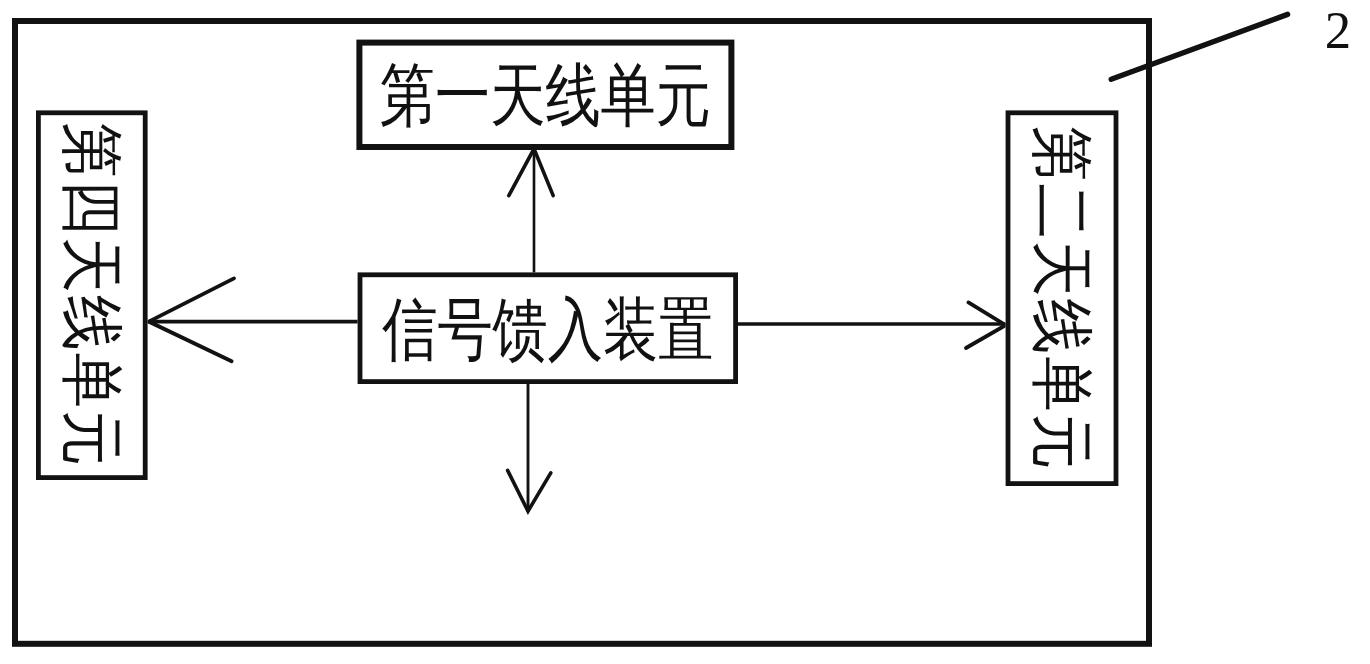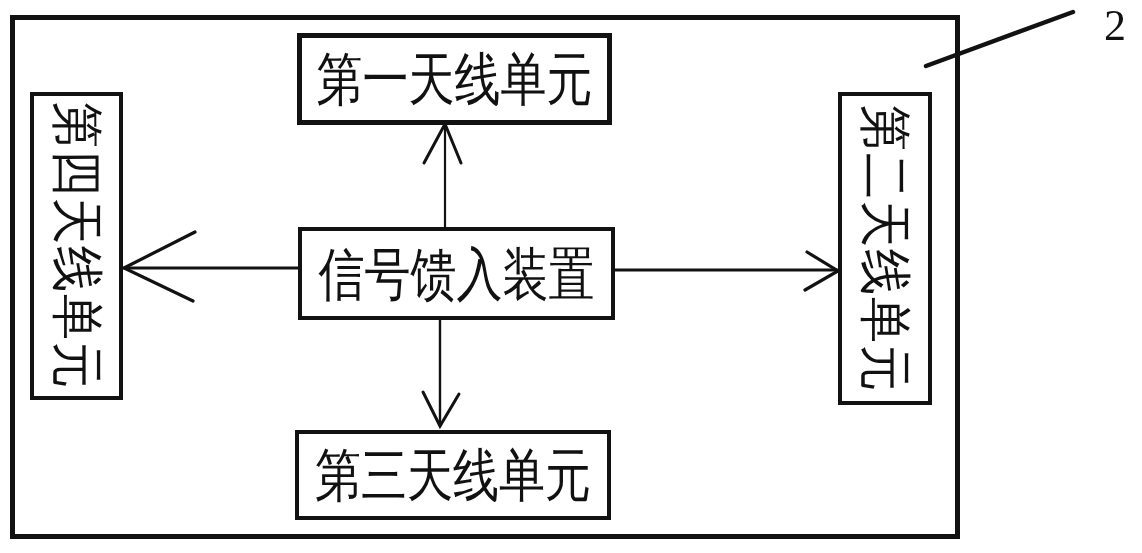--- a/index.html
+++ b/index.html
@@ -108,23 +108,20 @@
   </svg>
 
   <div class="node-box box-center">
     <span class="box-label">信号馈入装置</span>
   </div>
 
   <div class="node-box thick box-top">
     <span class="box-label">第一天线单元</span>
   </div>
 
-  <div class="node-box box-bottom">
-    <span class="box-label">第三天线单元</span>
-  </div>
 
   <div class="node-box box-left">
     <span class="box-label vertical">第四天线单元</span>
   </div>
 
   <div class="node-box box-right">
     <span class="box-label vertical">第二天线单元</span>
   </div>
 
   <div class="ref-label">2</div>

